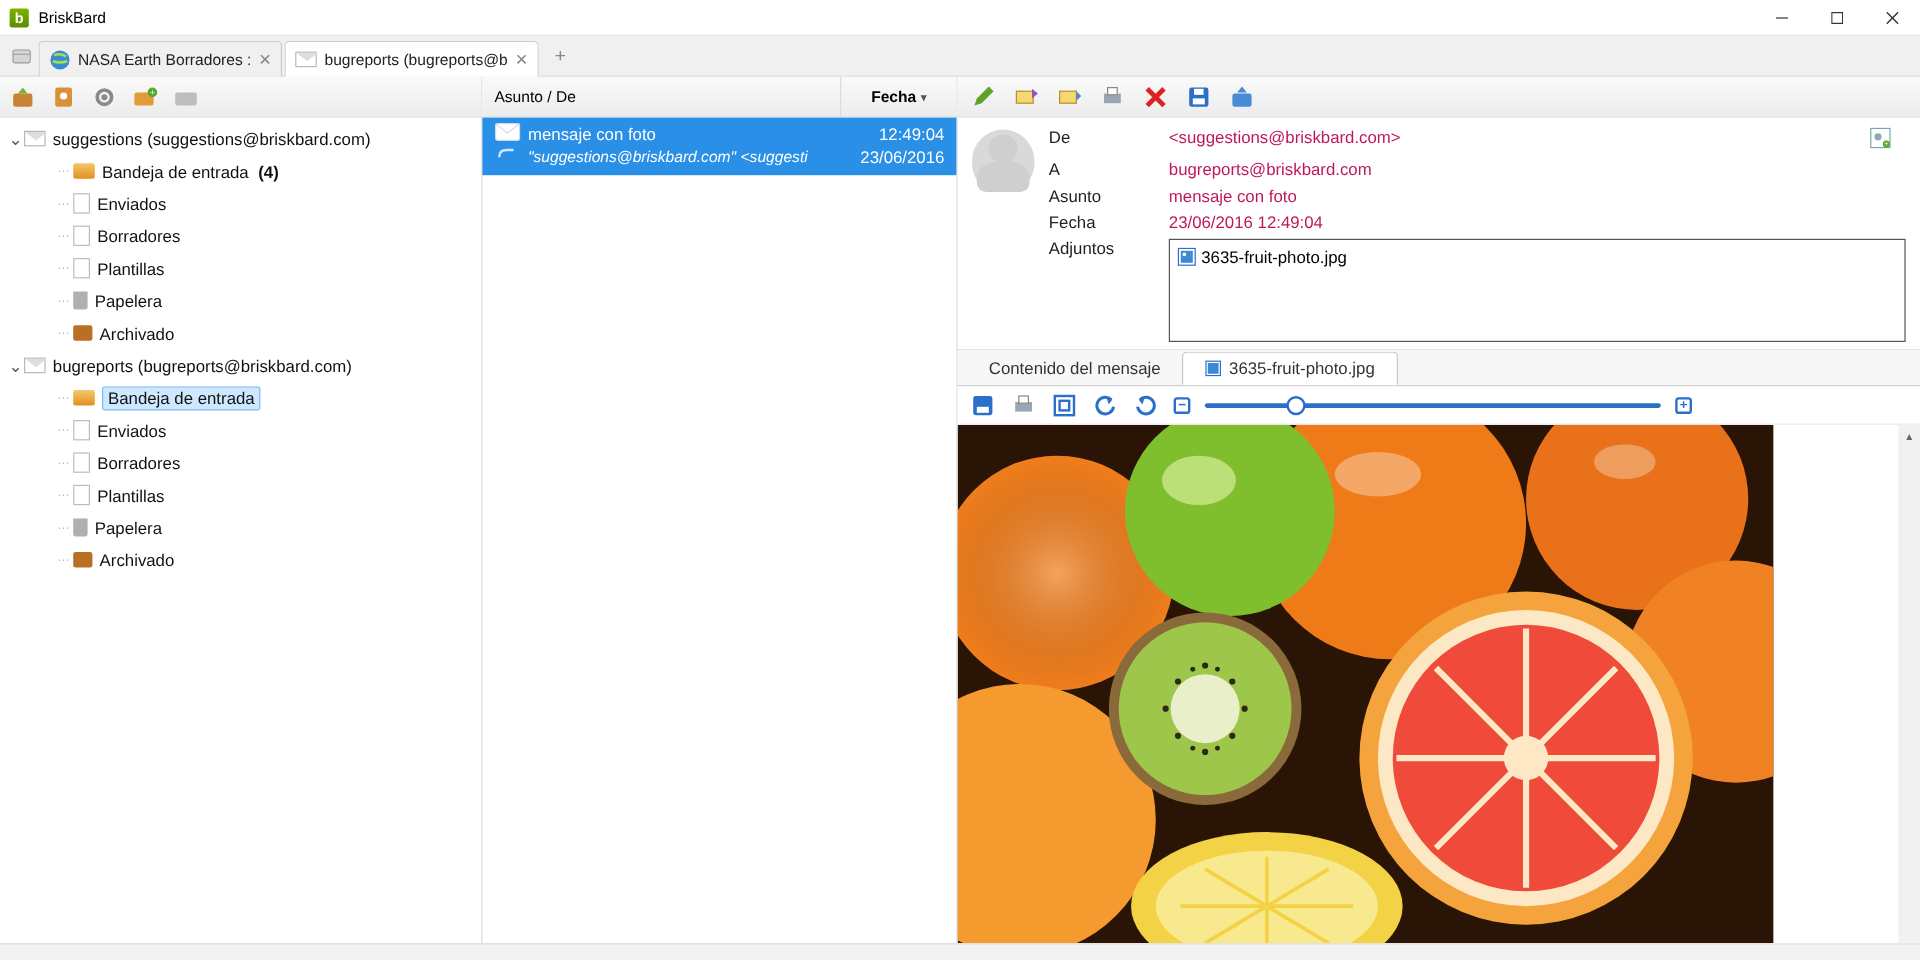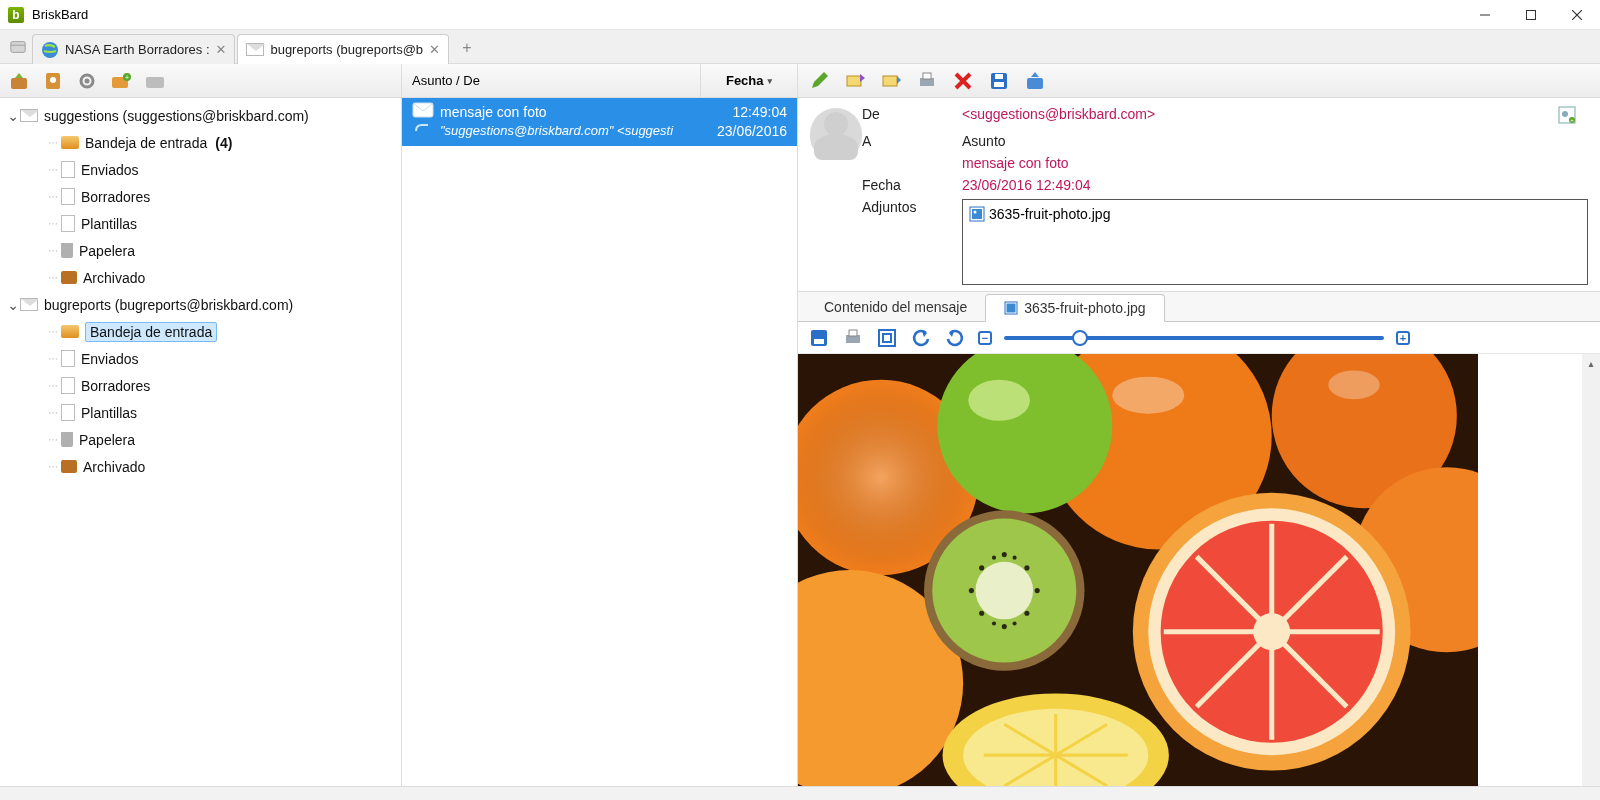--- a/index.html
+++ b/index.html
@@ -41,30 +41,30 @@
 .msg-item .row1 { display:flex; align-items:center; }
 .msg-item .row1 .subj { flex:1; font-size:14px; }
 .msg-item .row1 .time { font-size:14px; }
 .msg-item .row2 { display:flex; align-items:center; }
 .msg-item .row2 .from { flex:1; font-size:13px; font-style:italic; overflow:hidden;white-space:nowrap;text-overflow:clip;}
 .msg-item .row2 .date { font-size:14px;}
 .msg-item .micon{width:22px;margin-right:6px;}
 
 .reader { flex:1; display:flex; flex-direction:column; }
 .reader-toolbar { height:34px; background:linear-gradient(#fafafa,#ececec); border-bottom:1px solid #dcdcdc; display:flex;align-items:center;padding:0 10px;gap:14px;}
-.reader-headers { padding:8px 12px 6px 12px; display:flex; border-bottom:1px solid #dcdcdc;}
+.reader-headers { padding:8px 12px 6px 12px; display:flex; gap:12px; border-bottom:1px solid #dcdcdc;}
 .avatar-big { width:52px;height:52px; background:#d9d9d9; border-radius:50% 50% 45% 45%; position:relative; margin-top:2px;}
 .avatar-big::before{content:"";position:absolute;width:24px;height:24px;background:#cfcfcf;border-radius:50%;top:4px;left:14px;}
 .avatar-big::after{content:"";position:absolute;width:44px;height:26px;background:#cfcfcf;border-radius:50% 50% 8px 8px;top:26px;left:4px;}
 .hdr-grid { display:grid; grid-template-columns:100px 1fr 30px; row-gap:6px; font-size:14px; align-items:start; flex:1;}
 .hdr-label { color:#222;}
 .hdr-value { color:#be185d;}
 .attach-box { border:1px solid #555; padding:6px; font-size:14px; grid-column:2 / span 2; height:86px;}
 .attach-item{display:flex;align-items:center;gap:4px;}
-.content-tabs { height:30px; display:flex; align-items:flex-end; border-bottom:1px solid #c8c8c8; background:#f7f7f7; padding-left:8px;}
+.content-tabs { height:30px; display:flex; align-items:center; border-bottom:1px solid #c8c8c8; background:#f7f7f7; padding-left:8px;}
 .ctab { height:28px; padding:0 18px; display:flex;align-items:center;font-size:14px; color:#333;}
 .ctab.active { background:#fff; border:1px solid #c8c8c8; border-bottom:1px solid #fff; border-radius:4px 4px 0 0; margin-bottom:-1px;}
 .img-toolbar { height:32px; background:#fff; border-bottom:1px solid #e8e8e8; display:flex;align-items:center;padding:0 10px;gap:12px;}
 .zoom-track{flex:0 0 380px;height:4px;background:#2a6fc9;position:relative;border-radius:2px;}
 .zoom-thumb{position:absolute;left:68px;top:-6px;width:16px;height:16px;border-radius:50%;background:#fff;border:2px solid #2a6fc9;}
 .zoom-end{width:14px;height:14px;border:2px solid #2a6fc9;color:#2a6fc9;display:flex;align-items:center;justify-content:center;font-size:11px;font-weight:bold;border-radius:3px;}
 .img-view { flex:1; display:flex; background:#fff; }
 .img-view .img-area{ width:680px; height:100%; position:relative; overflow:hidden;}
 .fruit-svg{width:100%;height:100%;}
 .vscroll{width:18px;background:#f1f1f1;margin-left:auto;display:flex;flex-direction:column;align-items:center;padding-top:4px;}
@@ -317,20 +317,21 @@
       <div class="hdr-grid">
         <div class="hdr-label">De</div>
         <div class="hdr-value">&lt;suggestions@briskbard.com&gt;</div>
         <div><svg width="18" height="18" viewBox="0 0 18 18">
               <rect x="1" y="1" width="16" height="16" fill="#fff" stroke="#7aa"></rect>
               <circle cx="7" cy="8" r="3" fill="#8ab"></circle>
               <circle cx="14" cy="14" r="3" fill="#5aa52a"></circle>
               <text x="14" y="16" font-size="6" fill="#fff" text-anchor="middle">+</text>
             </svg></div>
         <div class="hdr-label">A</div>
+        <div class="hdr-value" style="grid-column:2/span 2">bugreports@briskbard.com</div>
         <div class="hdr-label">Asunto</div>
         <div class="hdr-value" style="grid-column:2/span 2">mensaje con foto</div>
         <div class="hdr-label">Fecha</div>
         <div class="hdr-value" style="grid-column:2/span 2">23/06/2016 12:49:04</div>
         <div class="hdr-label">Adjuntos</div>
         <div class="attach-box">
           <div class="attach-item">
             <svg width="16" height="16" viewBox="0 0 16 16">
                 <rect x="1" y="1" width="14" height="14" fill="#fff" stroke="#2a6fc9"></rect>
                 <rect x="3" y="3" width="10" height="10" fill="#3b8bd4"></rect>

